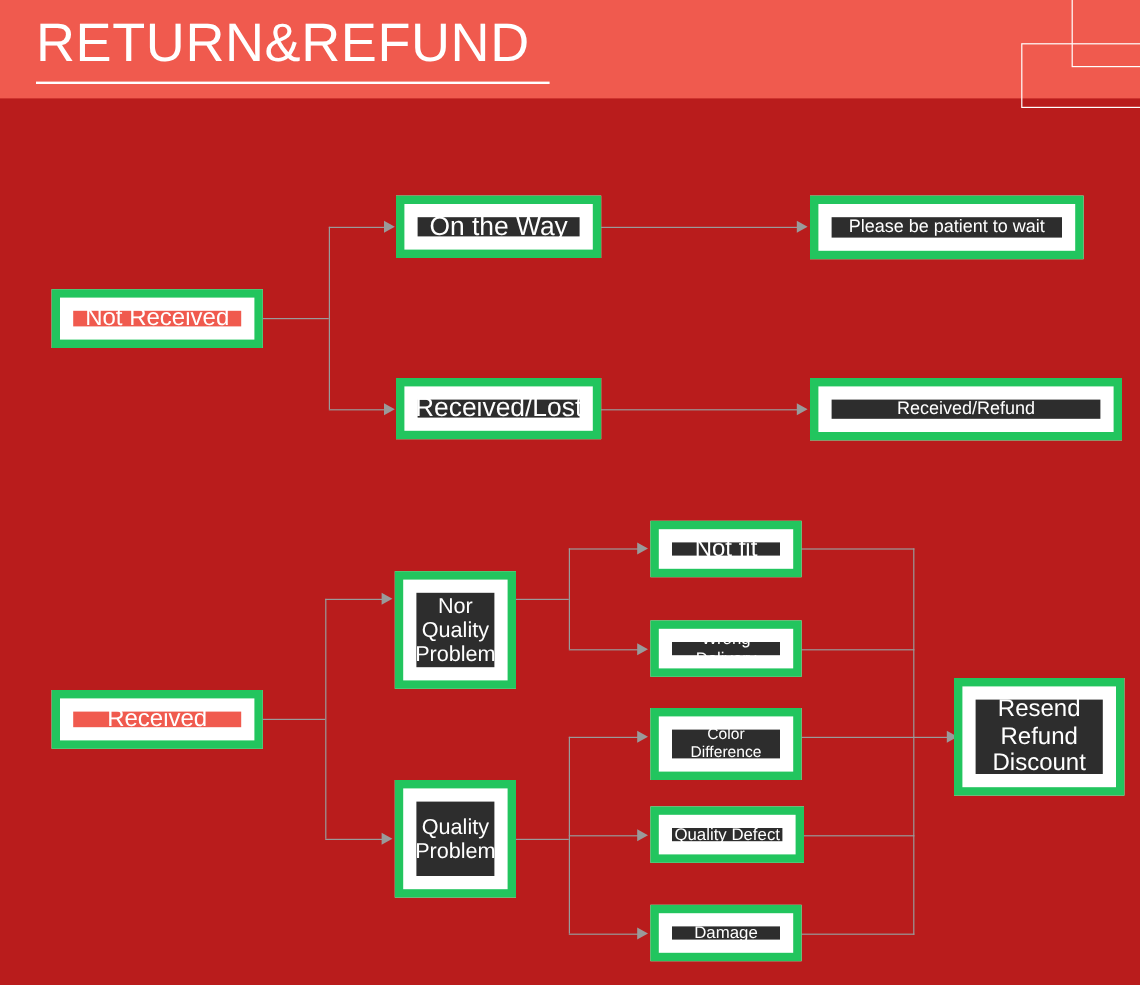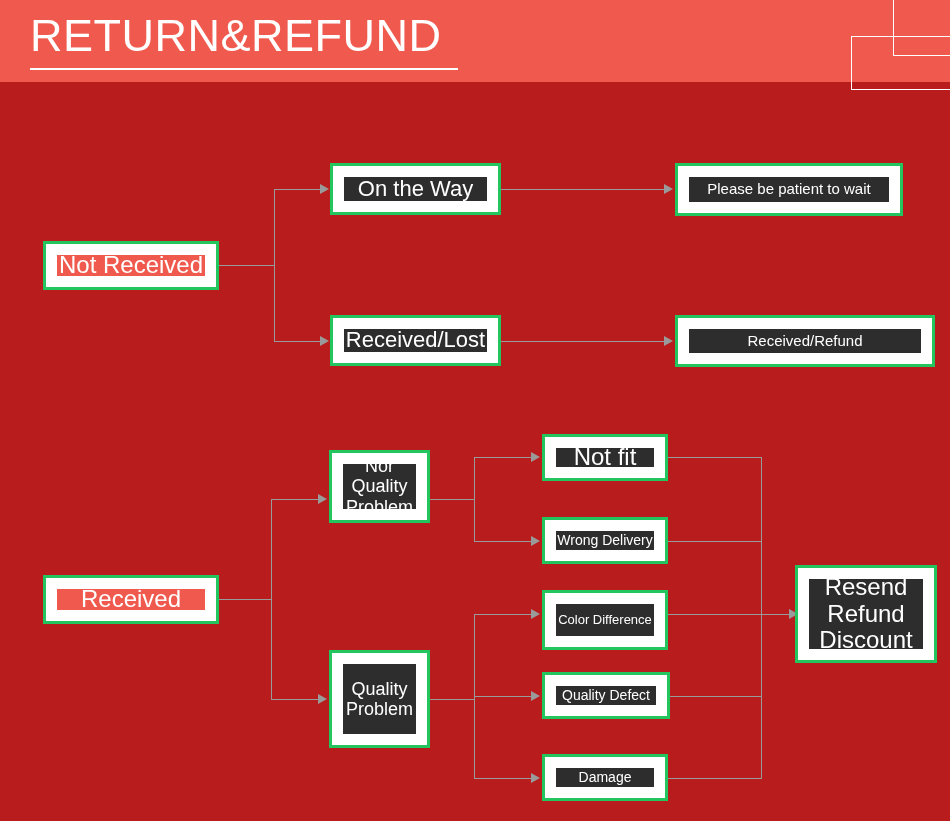--- a/index.html
+++ b/index.html
@@ -64,21 +64,21 @@
     left: 851px;
     top: 36px;
     width: 98px;
     height: 52px;
   }
 
   
   .node {
     position: absolute;
     box-sizing: border-box;
-    border: 3px solid #22c55e;
+    border: 7px solid #22c55e;
     background: #ffffff;
     padding: 11px;
     z-index: 3;
   }
   .node-inner {
     width: 100%;
     height: 100%;
     box-sizing: border-box;
     display: flex;
     align-items: center;
@@ -87,21 +87,21 @@
     color: #ffffff;
     background: #2d2d2d;
     line-height: 1.12;
   }
   .node.accent > .node-inner {
     background: #f05a4e;
   }
 
   
   .fs-22 { font-size: 22px; }
-  .fs-20 { font-size: 24px; }
+  .fs-20 { font-size: 20px; }
   .fs-18 { font-size: 18px; }
   .fs-15 { font-size: 15px; }
   .fs-14 { font-size: 14px; }
   .fs-13 { font-size: 13px; }
 
   
   .conn-h {
     position: absolute;
     height: 1px;
     background: #9a9a9a;
@@ -201,21 +201,21 @@
   <div class="conn-h" style="left:668px; top:696px; width:94px;"></div>
   <div class="conn-h" style="left:668px; top:778px; width:94px;"></div>
   <div class="conn-v" style="left:761px; top:457px; height:322px;"></div>
   <div class="conn-h" style="left:761px; top:614px; width:29px;"></div>
   <div class="arrow-head" style="left:789px; top:609px;"></div>
 
   <div class="node accent" style="left:43px; top:575px; width:176px; height:49px;">
     <div class="node-inner fs-20">Received</div>
   </div>
 
-  <div class="node" style="left:329px; top:450px; width:101px; height:73px;">
+  <div class="node" style="left:329px; top:476px; width:101px; height:98px;">
     <div class="node-inner fs-18">
       <div>
         <div>Nor</div>
         <div>Quality</div>
         <div>Problem</div>
       </div>
     </div>
   </div>
 
   <div class="node" style="left:329px; top:650px; width:101px; height:98px;">

